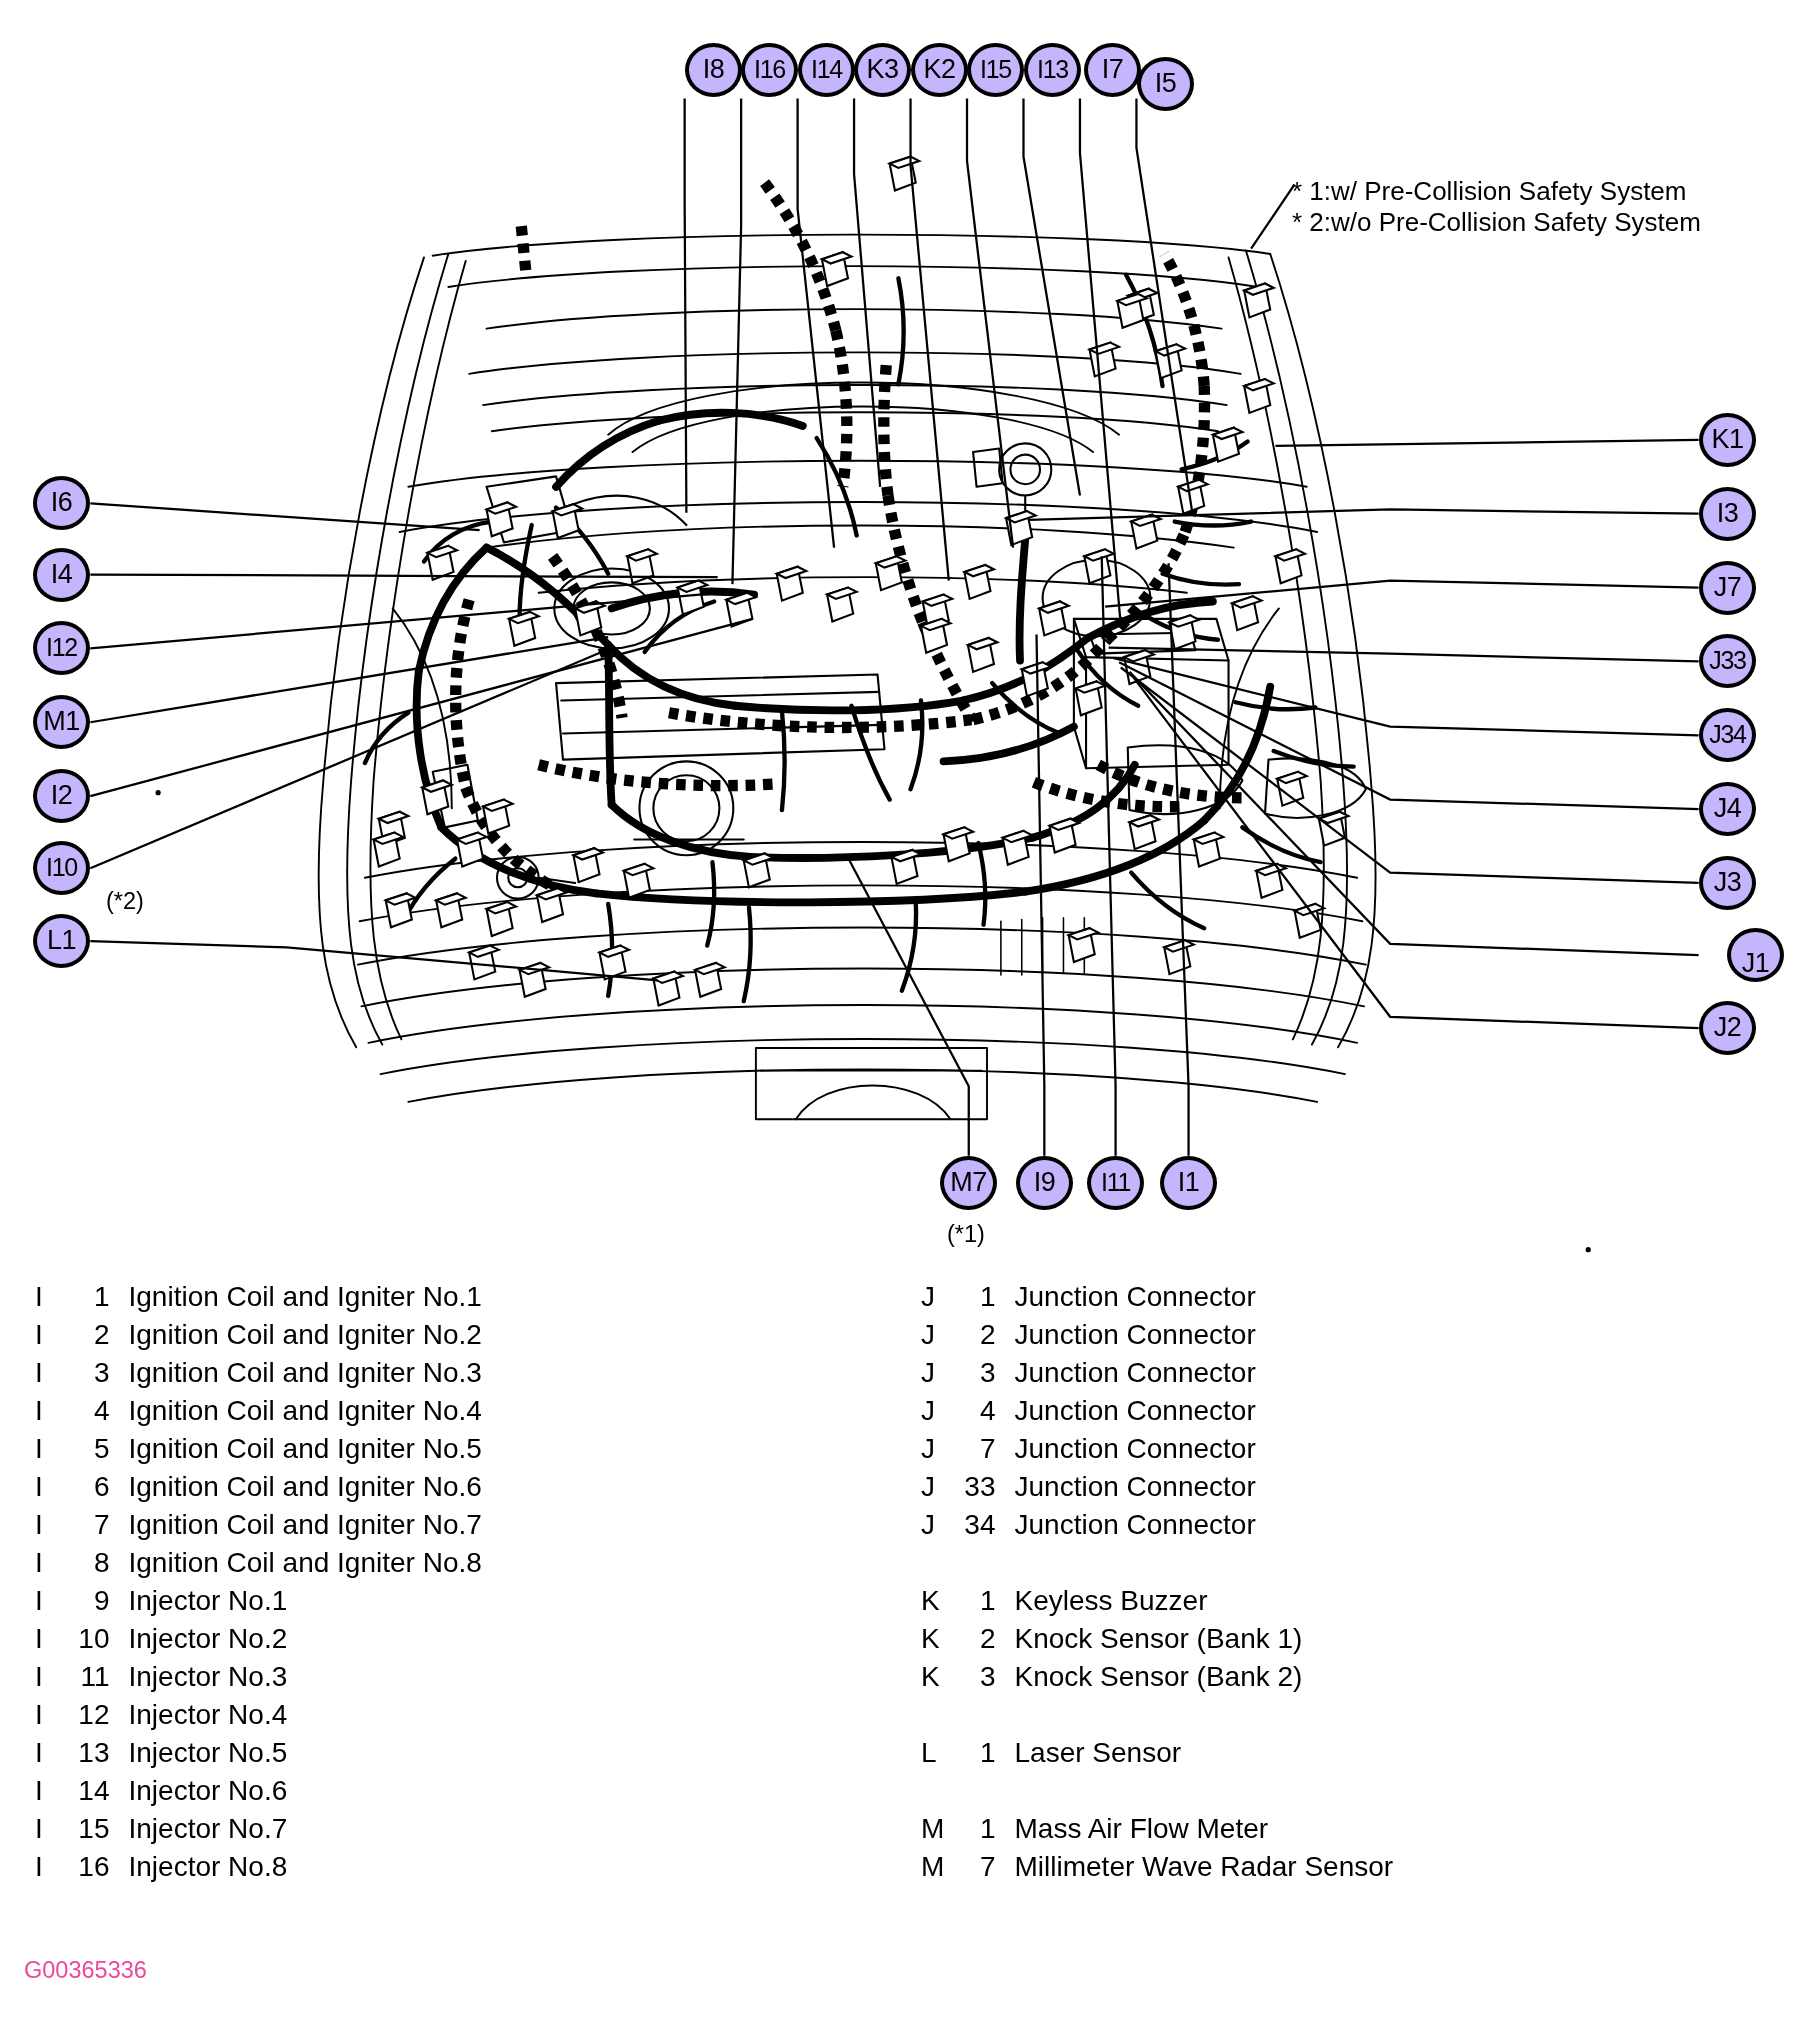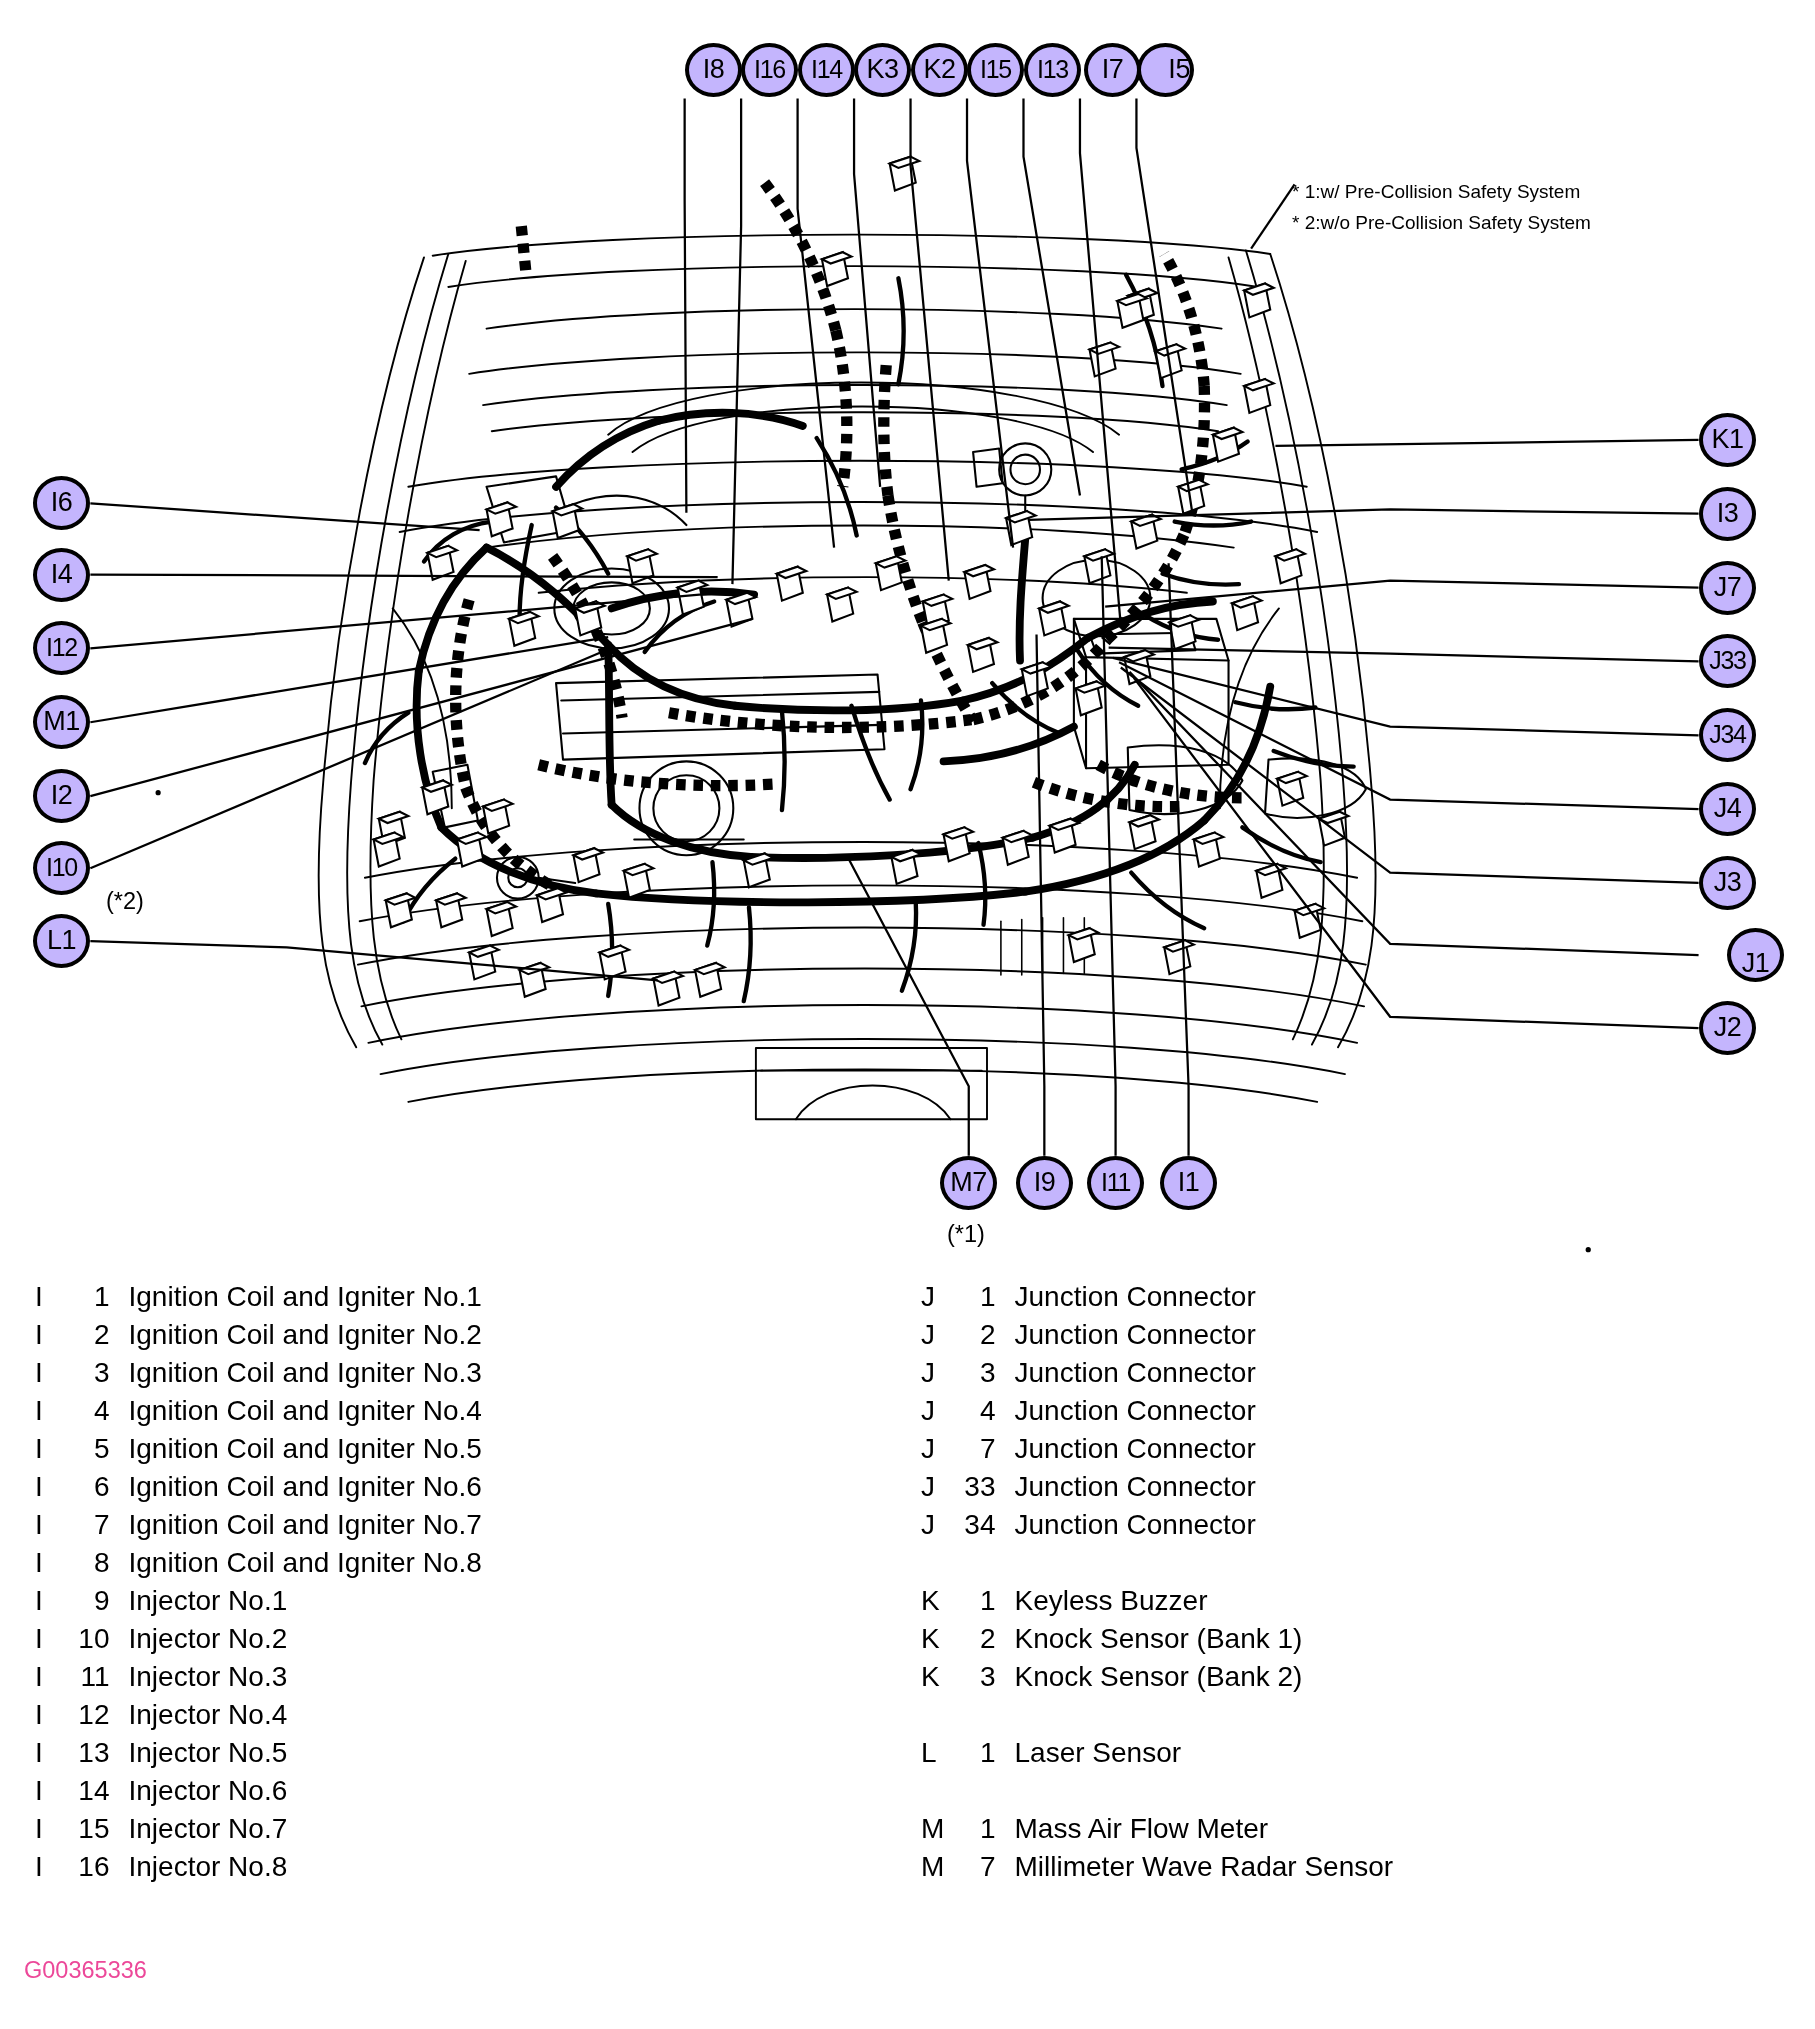--- a/index.html
+++ b/index.html
@@ -73,21 +73,21 @@
 
   
   #collision-note {
     position: absolute;
     left: 1292px;
     top: 176px;
     z-index: 22;
   }
   #collision-note div {
     font-family: "Liberation Sans", sans-serif;
-    font-size: 19px;
+    font-size: 26px;
     line-height: 31px;
     white-space: nowrap;
     color: #000;
   }
 
   
   #legend {
     position: absolute;
     left: 0;
     top: 1278px;
@@ -520,21 +520,21 @@
         </div>
         <div class="callout wide" style="left: 967px; top: 43px;">
           <span class="callout-label">I15</span>
         </div>
         <div class="callout wide" style="left: 1024px; top: 43px;">
           <span class="callout-label">I13</span>
         </div>
         <div class="callout" style="left: 1084px; top: 43px;">
           <span class="callout-label">I7</span>
         </div>
-        <div class="callout" style="left: 1137px; top: 43px; justify-content: flex-end;">
+        <div class="callout" style="left: 1137px; top: 57px;">
           <span class="callout-label">I5</span>
         </div>
         <div class="callout" style="left: 33px; top: 476px;">
           <span class="callout-label">I6</span>
         </div>
         <div class="callout" style="left: 33px; top: 548px;">
           <span class="callout-label">I4</span>
         </div>
         <div class="callout wide" style="left: 33px; top: 621px;">
           <span class="callout-label">I12</span>

